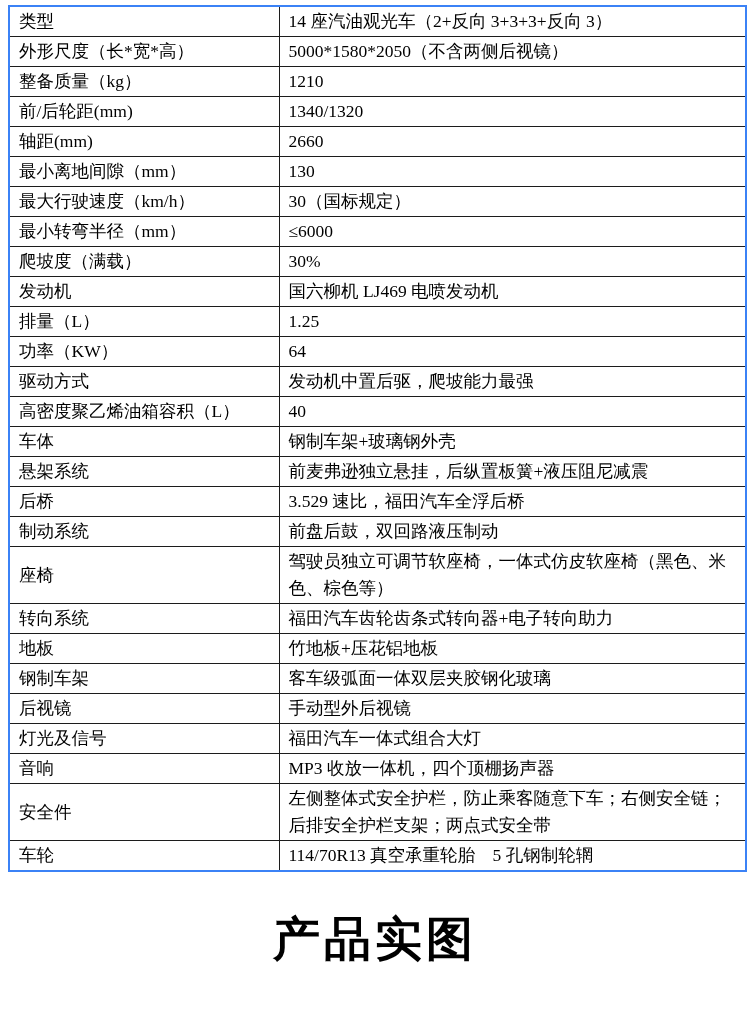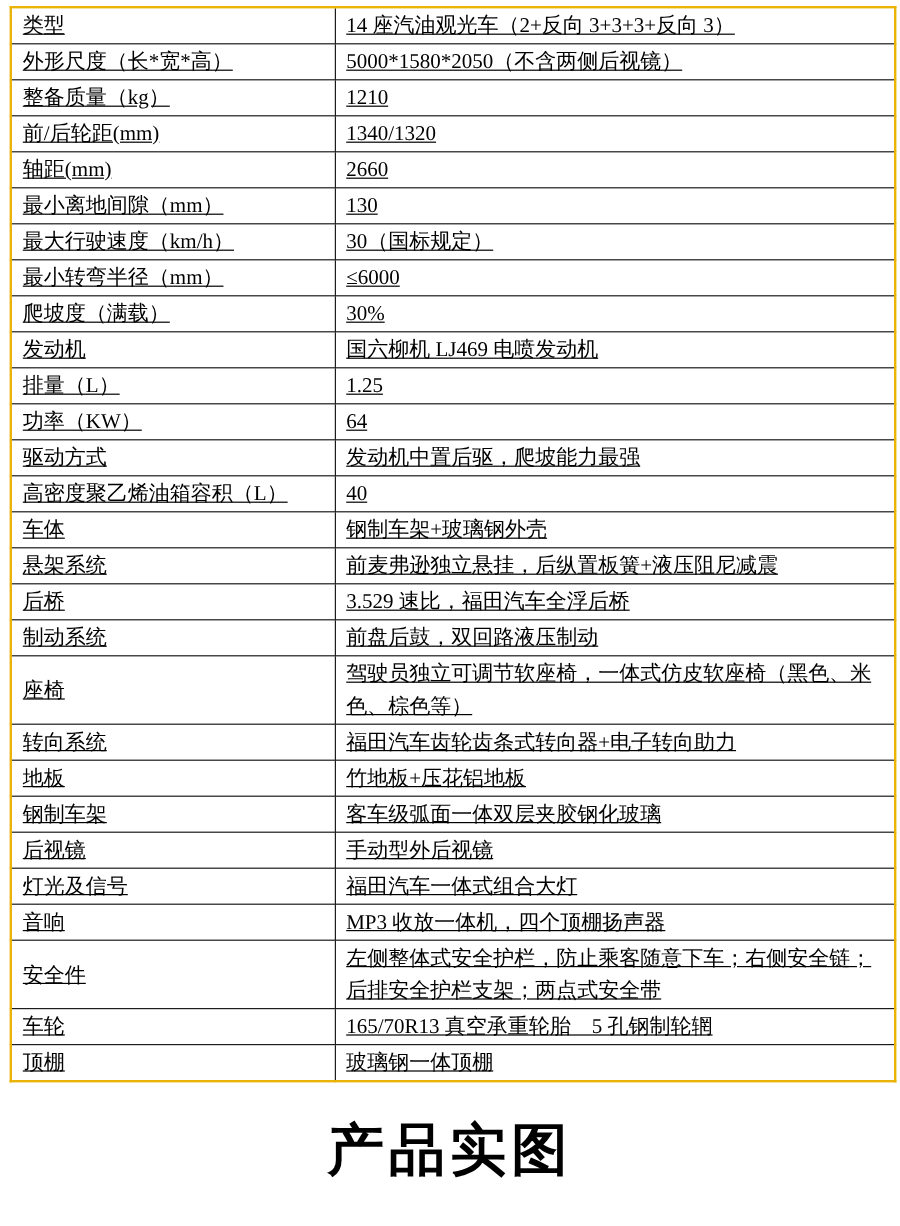--- a/index.html
+++ b/index.html
@@ -16,38 +16,37 @@
     width: 750px;
     height: 1022px;
     background: #ffffff;
     overflow: hidden;
   }
   table.spec {
     border-collapse: collapse;
     table-layout: fixed;
     width: 737px;
     margin: 5px 0 16px 8px;
-    border: 2px solid #eab308;
-    text-decoration: underline;
+    border: 2px solid #3b82f6;
   }
   table.spec td {
     border: 1.5px solid #1c1c1c;
     padding: 1px 9px;
     font-size: 17.5px;
     line-height: 27px;
     vertical-align: middle;
     word-break: break-all;
     overflow: hidden;
   }
   col.col-label { width: 270px; }
   col.col-value { width: 467px; }
   td.spec-label { }
   td.spec-value { }
   .footer-title {
-    margin-top: 25px;
+    margin-top: 36px;
     text-align: center;
     font-family: "Liberation Sans", "DejaVu Sans", sans-serif;
     font-weight: 700;
     font-size: 47px;
     letter-spacing: 4px;
     color: #000000;
   }
 </style>
 </head>
 <body>
@@ -159,24 +158,20 @@
         <tr>
           <td class="spec-label">音响</td>
           <td class="spec-value">MP3 收放一体机，四个顶棚扬声器</td>
         </tr>
         <tr>
           <td class="spec-label">安全件</td>
           <td class="spec-value">左侧整体式安全护栏，防止乘客随意下车；右侧安全链；后排安全护栏支架；两点式安全带</td>
         </tr>
         <tr>
           <td class="spec-label">车轮</td>
-          <td class="spec-value">165/70R13 真空承重轮胎　5 孔钢制轮辋</td>
-        </tr>
-        <tr>
-          <td class="spec-label">顶棚</td>
-          <td class="spec-value">玻璃钢一体顶棚</td>
+          <td class="spec-value">114/70R13 真空承重轮胎　5 孔钢制轮辋</td>
         </tr>
       </tbody>
   </table>
 
   <div class="footer-title">产品实图</div>
 
 </div>
 
 </body></html>

